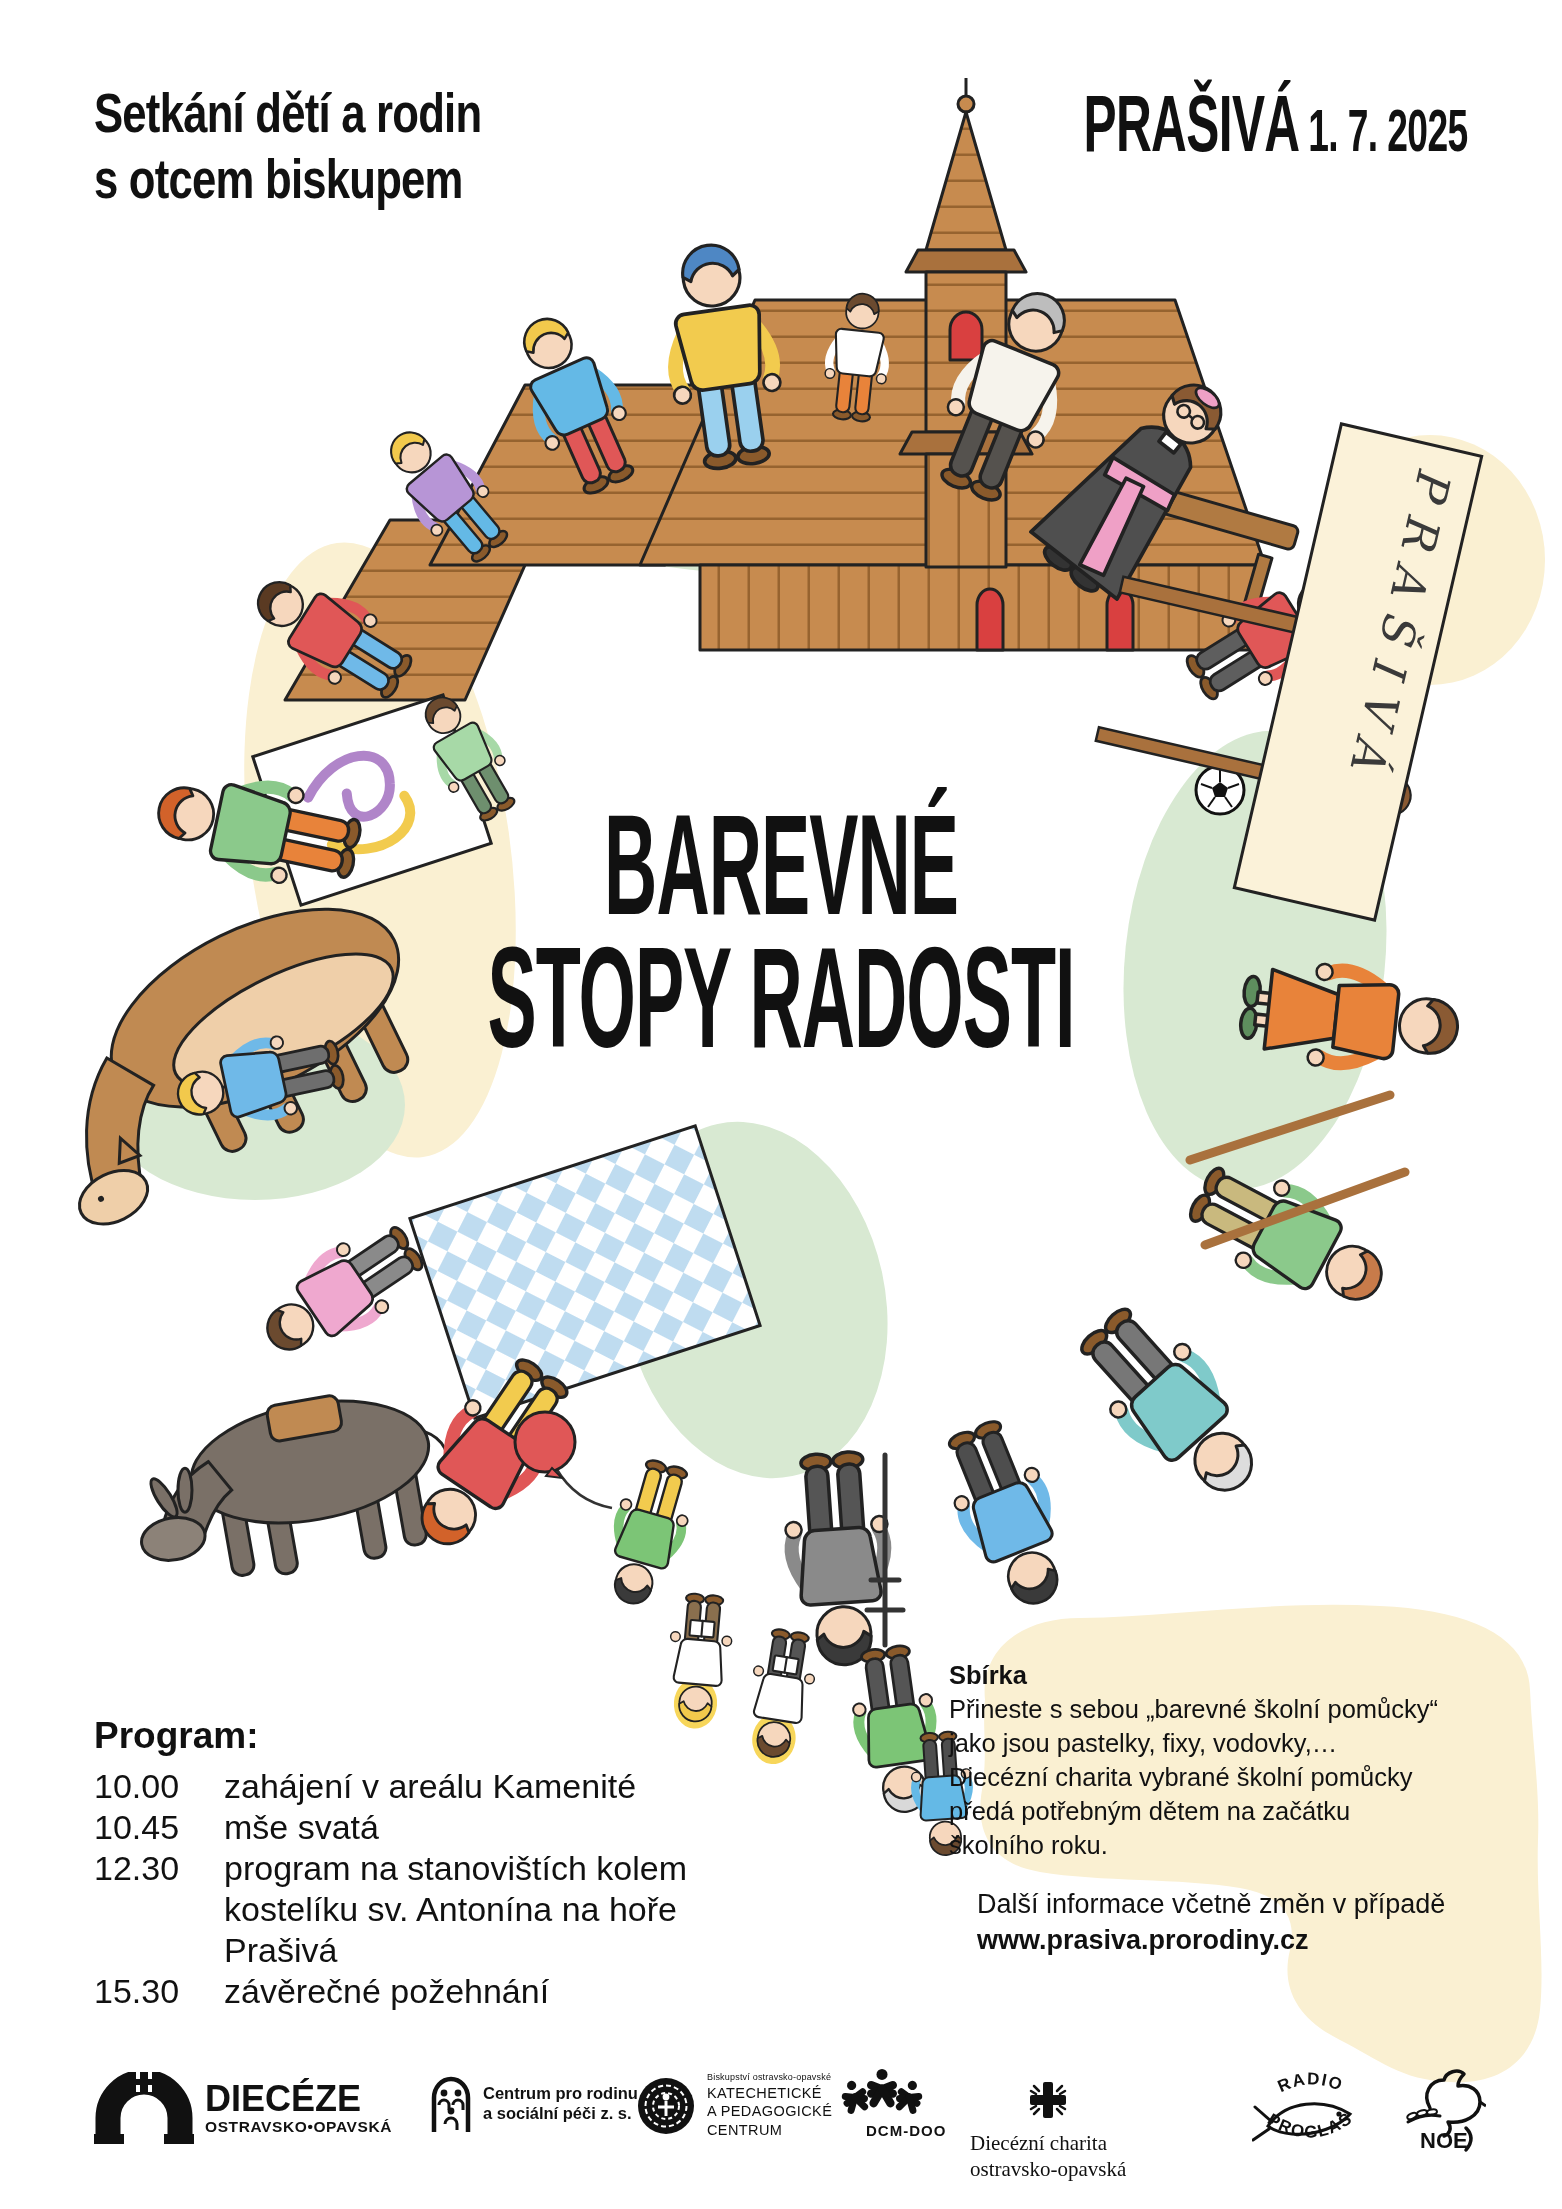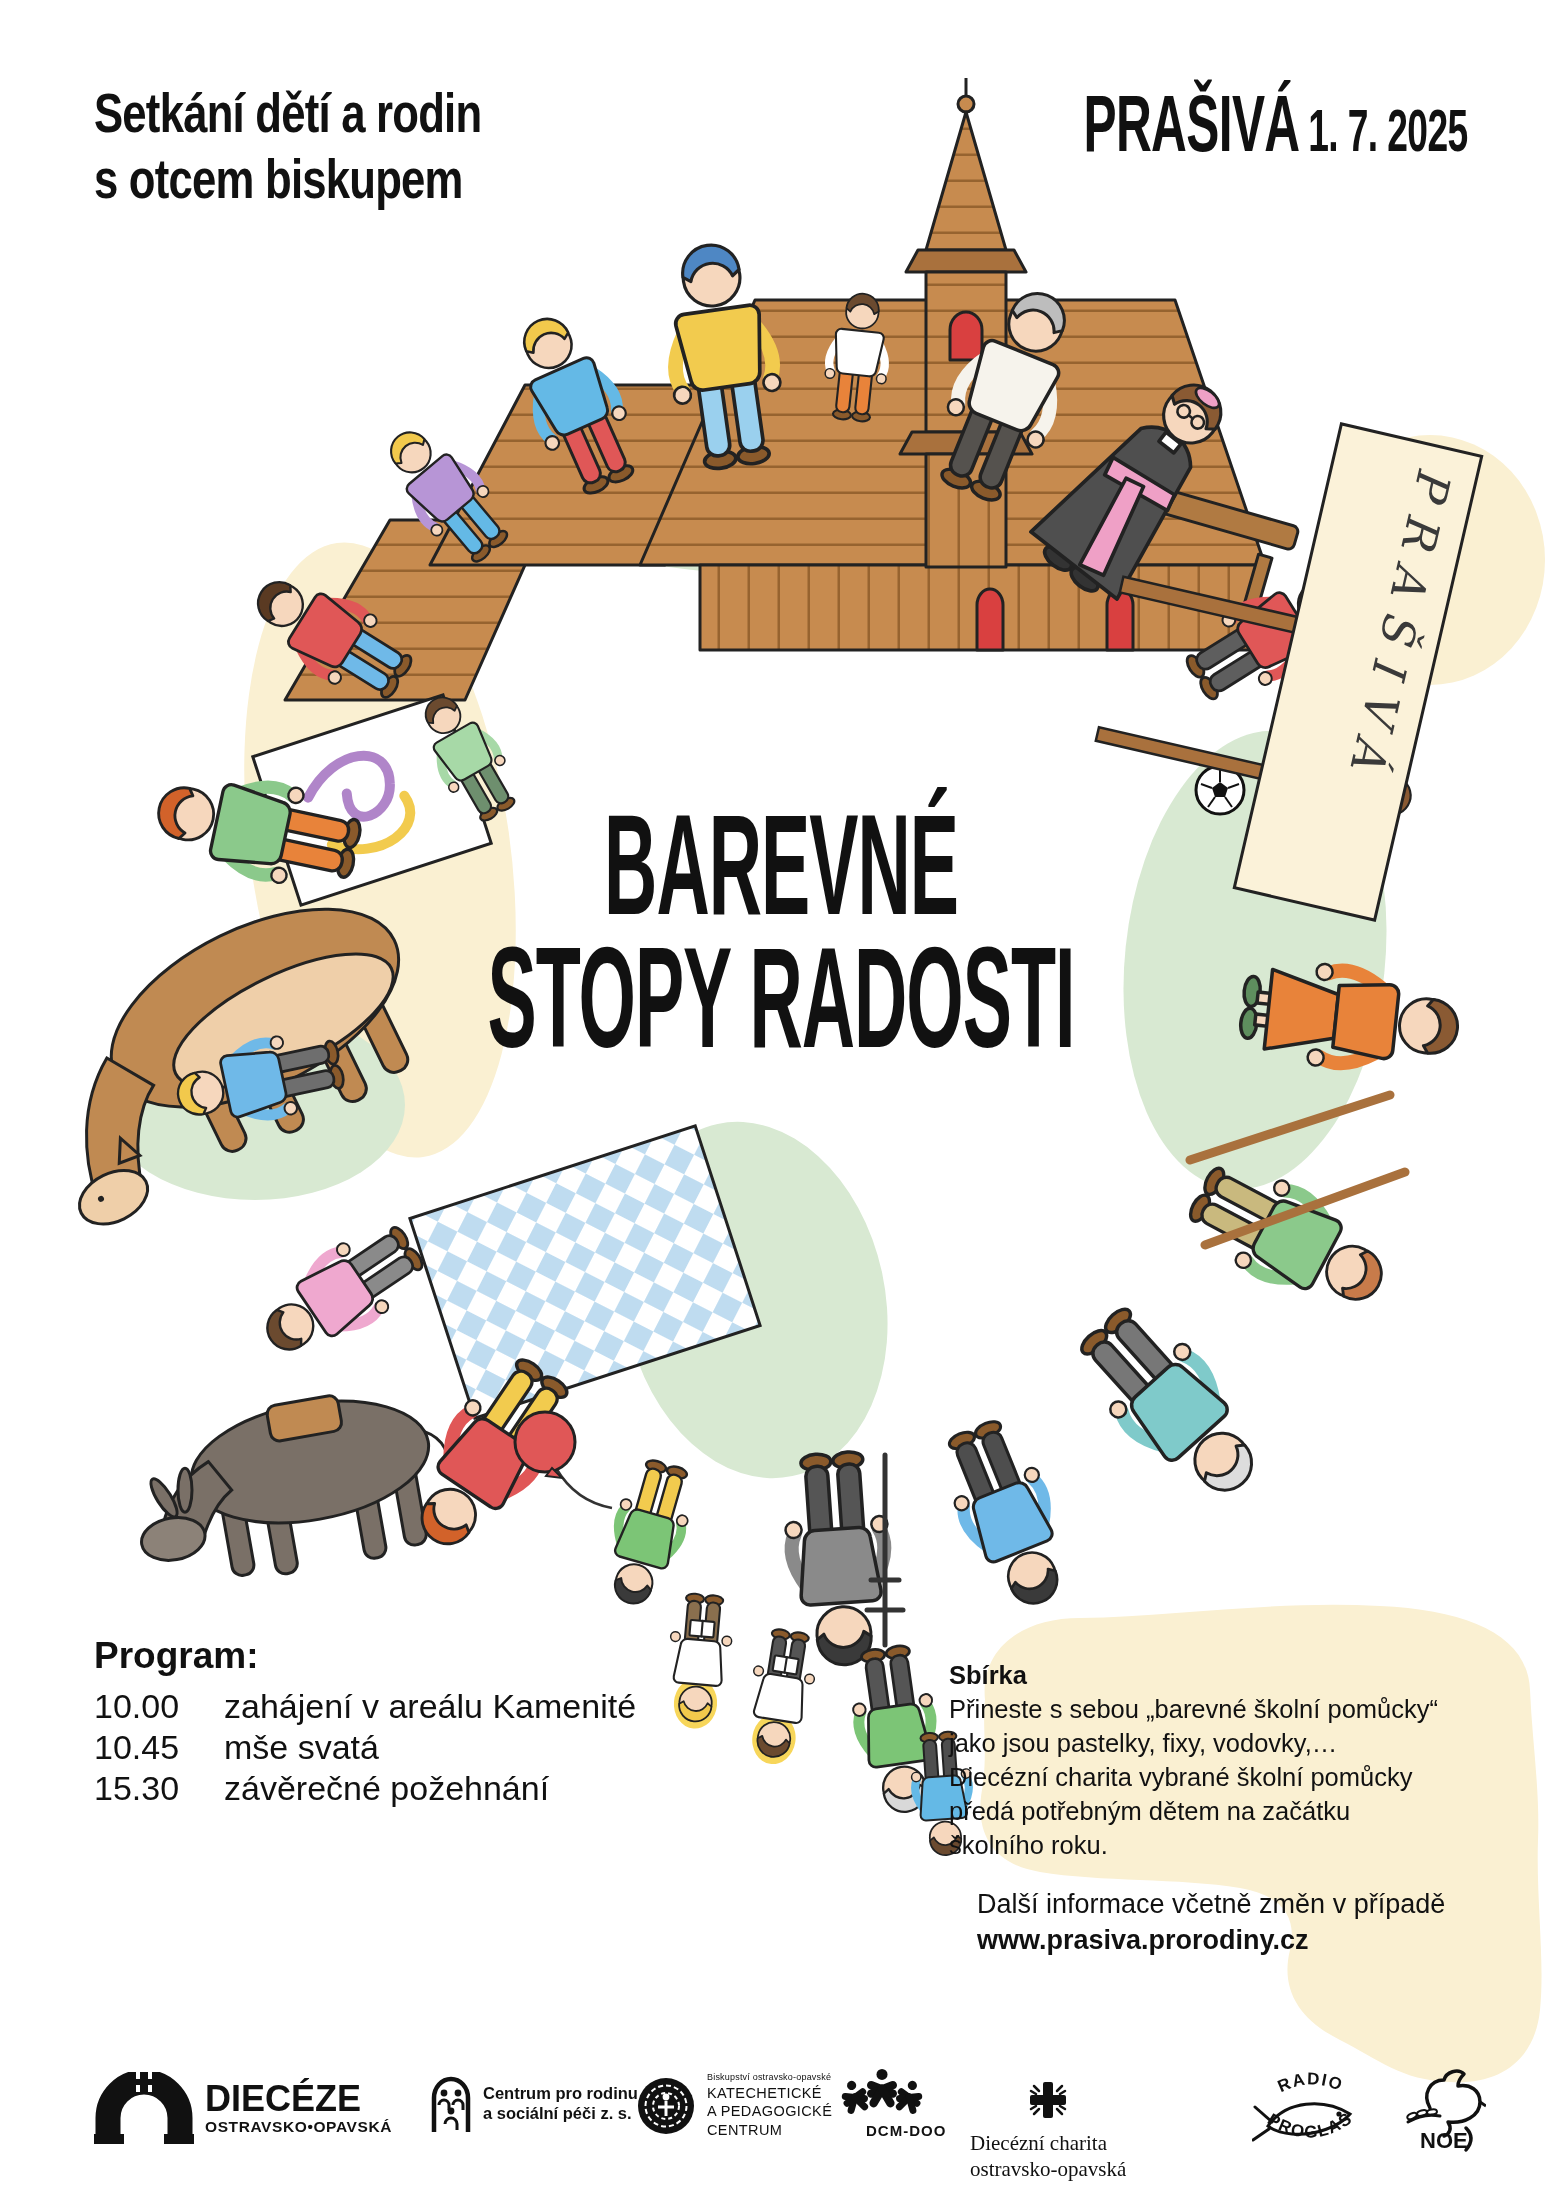--- a/index.html
+++ b/index.html
@@ -14,21 +14,21 @@
              transform:scaleX(.62);transform-origin:right top;letter-spacing:-1px;}
   .hdr-right .loc{font-size:80px;}
   .hdr-right .dt{font-size:60px;margin-left:14px;}
 
   
   .title{position:absolute;left:0;top:798px;width:1562px;text-align:center;font-weight:800;
          font-size:142px;line-height:133px;letter-spacing:-2px;}
   .title .tline{transform:scaleX(.52);}
 
   
-  .program{position:absolute;left:94px;top:1634px;width:700px;}
+  .program{position:absolute;left:94px;top:1714px;width:700px;}
   .program h2{margin:0 0 8px 0;font-size:37px;font-weight:700;line-height:1.2;}
   .prow{display:flex;font-size:34px;line-height:41px;}
   .prow .t{width:130px;flex:none;}
   .prow .d{width:512px;}
 
   
   .sbirka{position:absolute;left:949px;top:1658px;width:490px;font-size:25.5px;line-height:34px;}
   .sbirka h3{margin:0;font-size:25.5px;font-weight:700;line-height:34px;}
   .sbirka p{margin:0;}
 
@@ -530,20 +530,24 @@
     <h2>Program:</h2>
     <div class="prow">
       <span class="t">10.00</span>
       <span class="d">zahájení v areálu Kamenité</span>
     </div>
     <div class="prow">
       <span class="t">10.45</span>
       <span class="d">mše svatá</span>
     </div>
     <div class="prow">
+      <span class="t">12.30</span>
+      <span class="d">program na stanovištích kolem kostelíku sv. Antonína na hoře Prašivá</span>
+    </div>
+    <div class="prow">
       <span class="t">15.30</span>
       <span class="d">závěrečné požehnání</span>
     </div>
   </section>
 
   <section class="sbirka">
     <h3>Sbírka</h3>
     <p>Přineste s sebou „barevné školní pomůcky“ jako jsou pastelky, fixy, vodovky,…  Diecézní charita vybrané školní pomůcky předá potřebným dětem na začátku školního roku.</p>
   </section>
 

